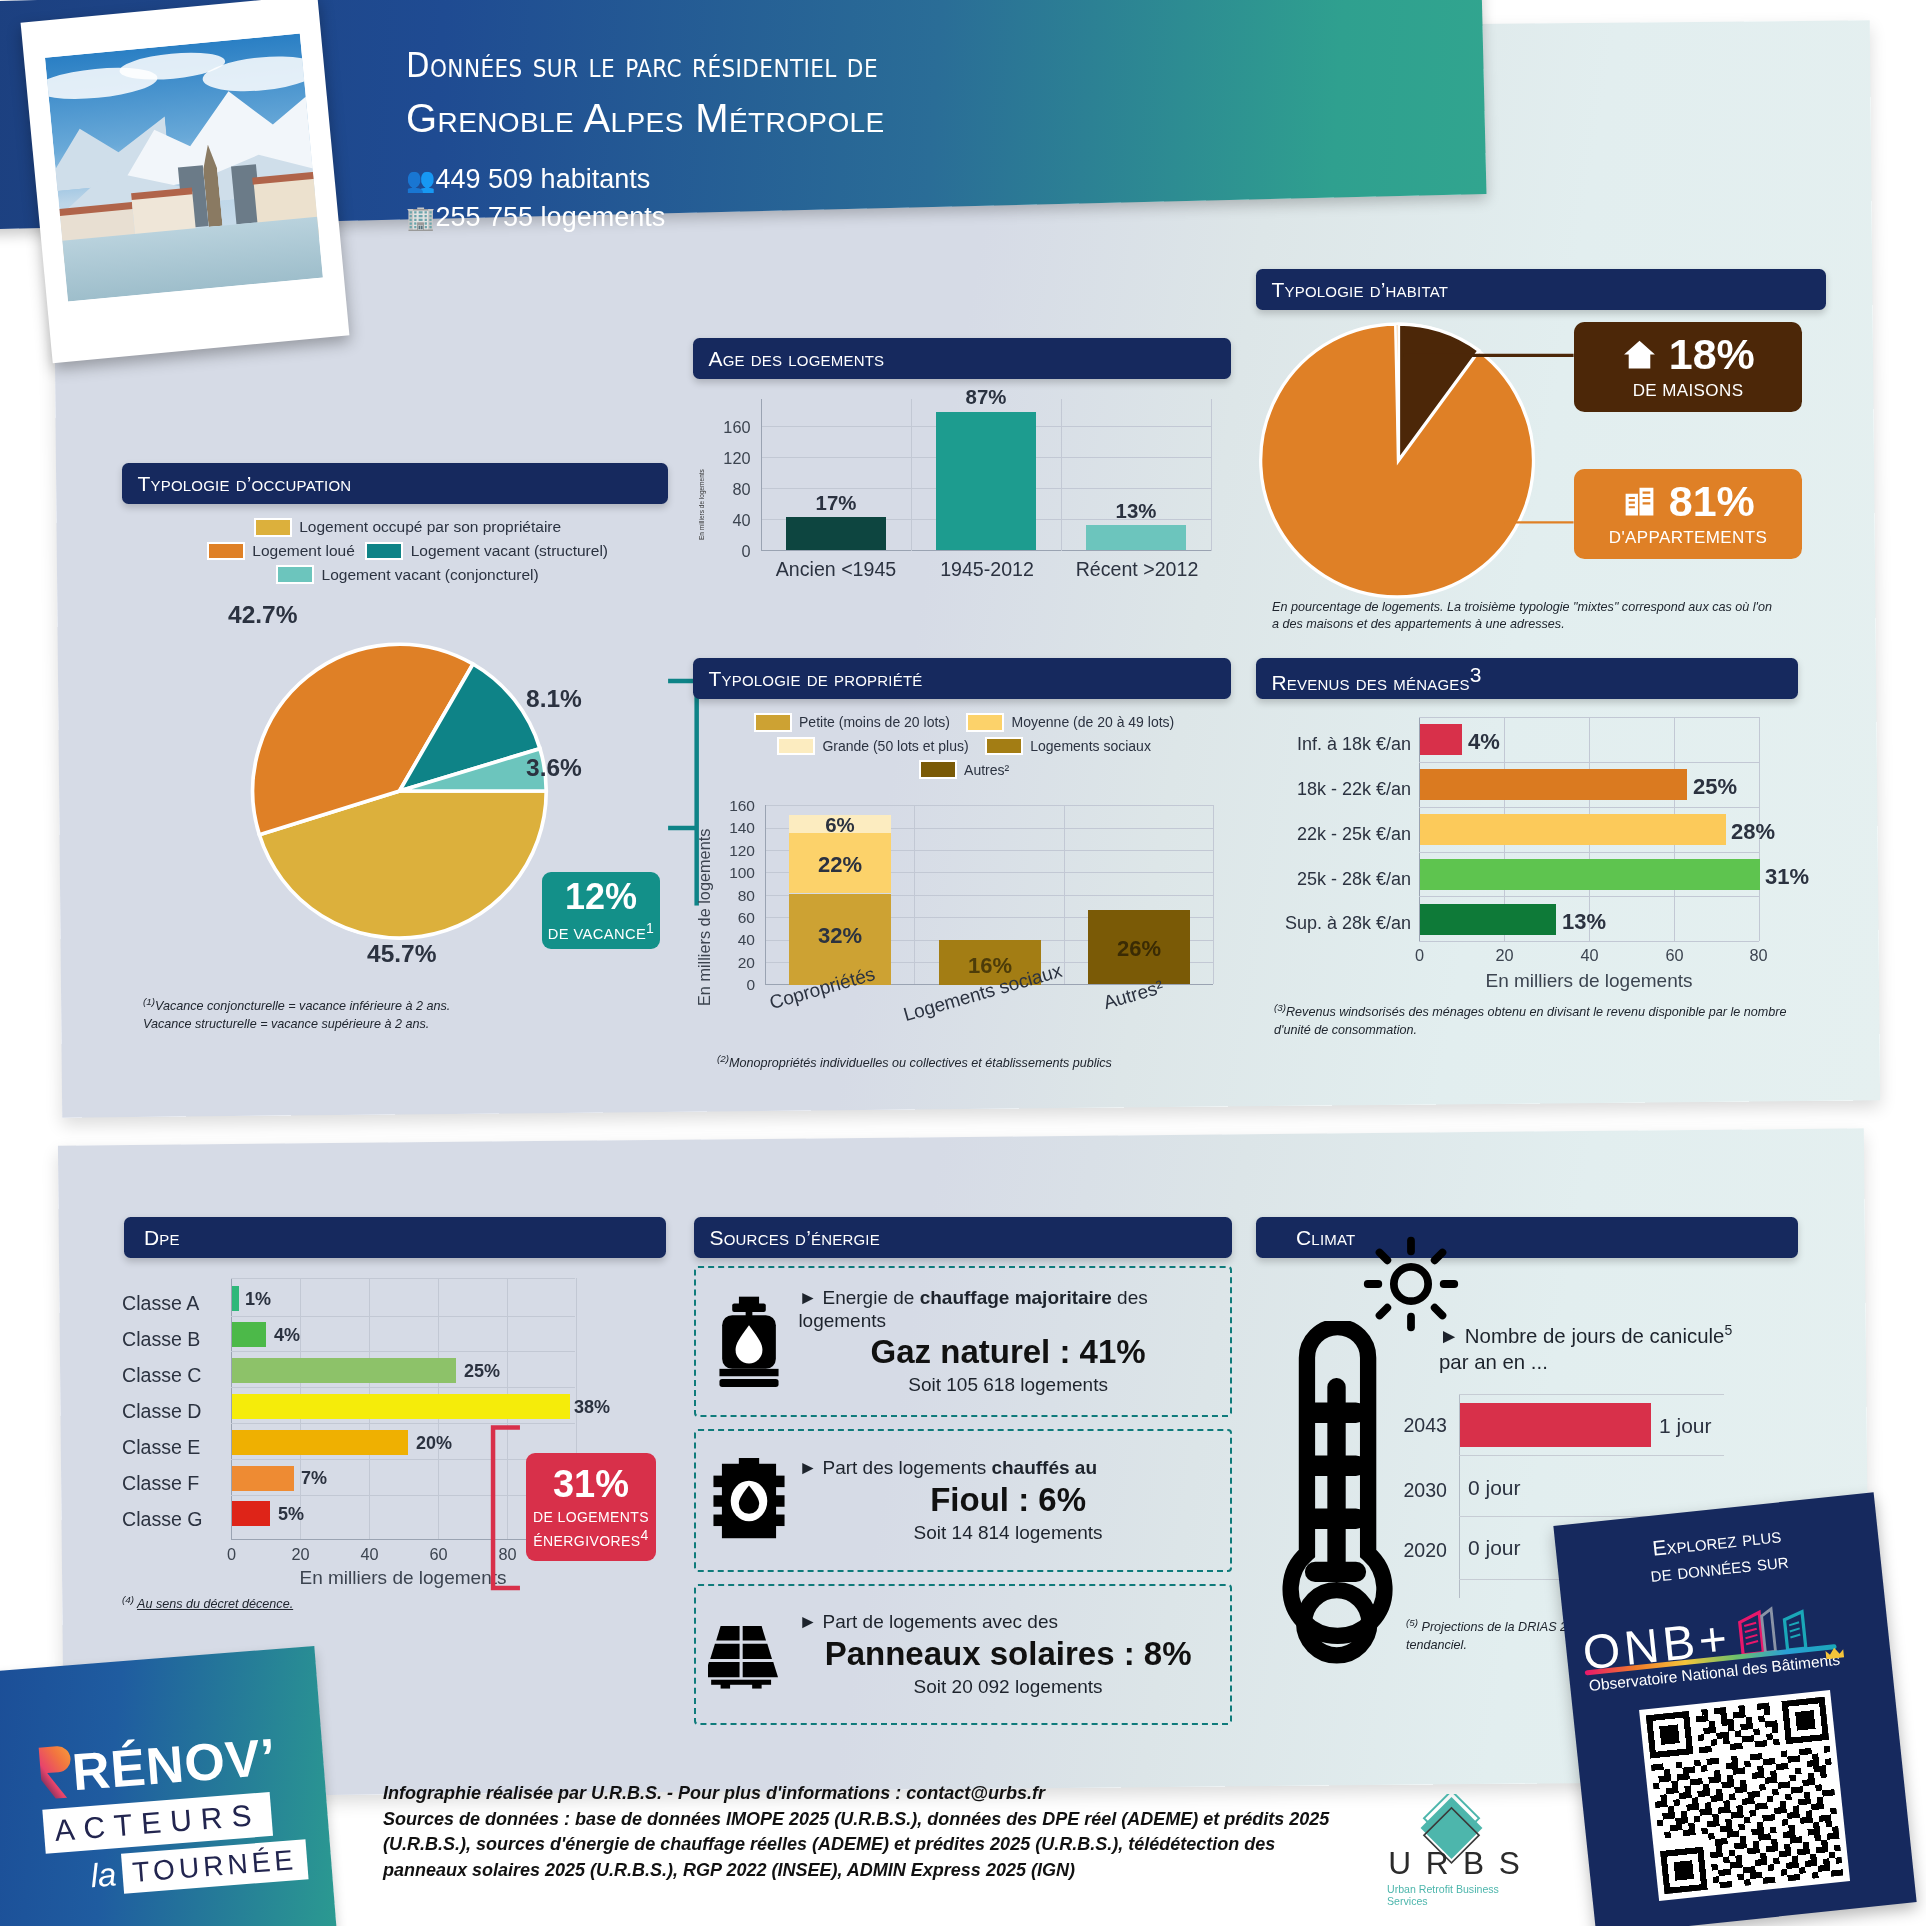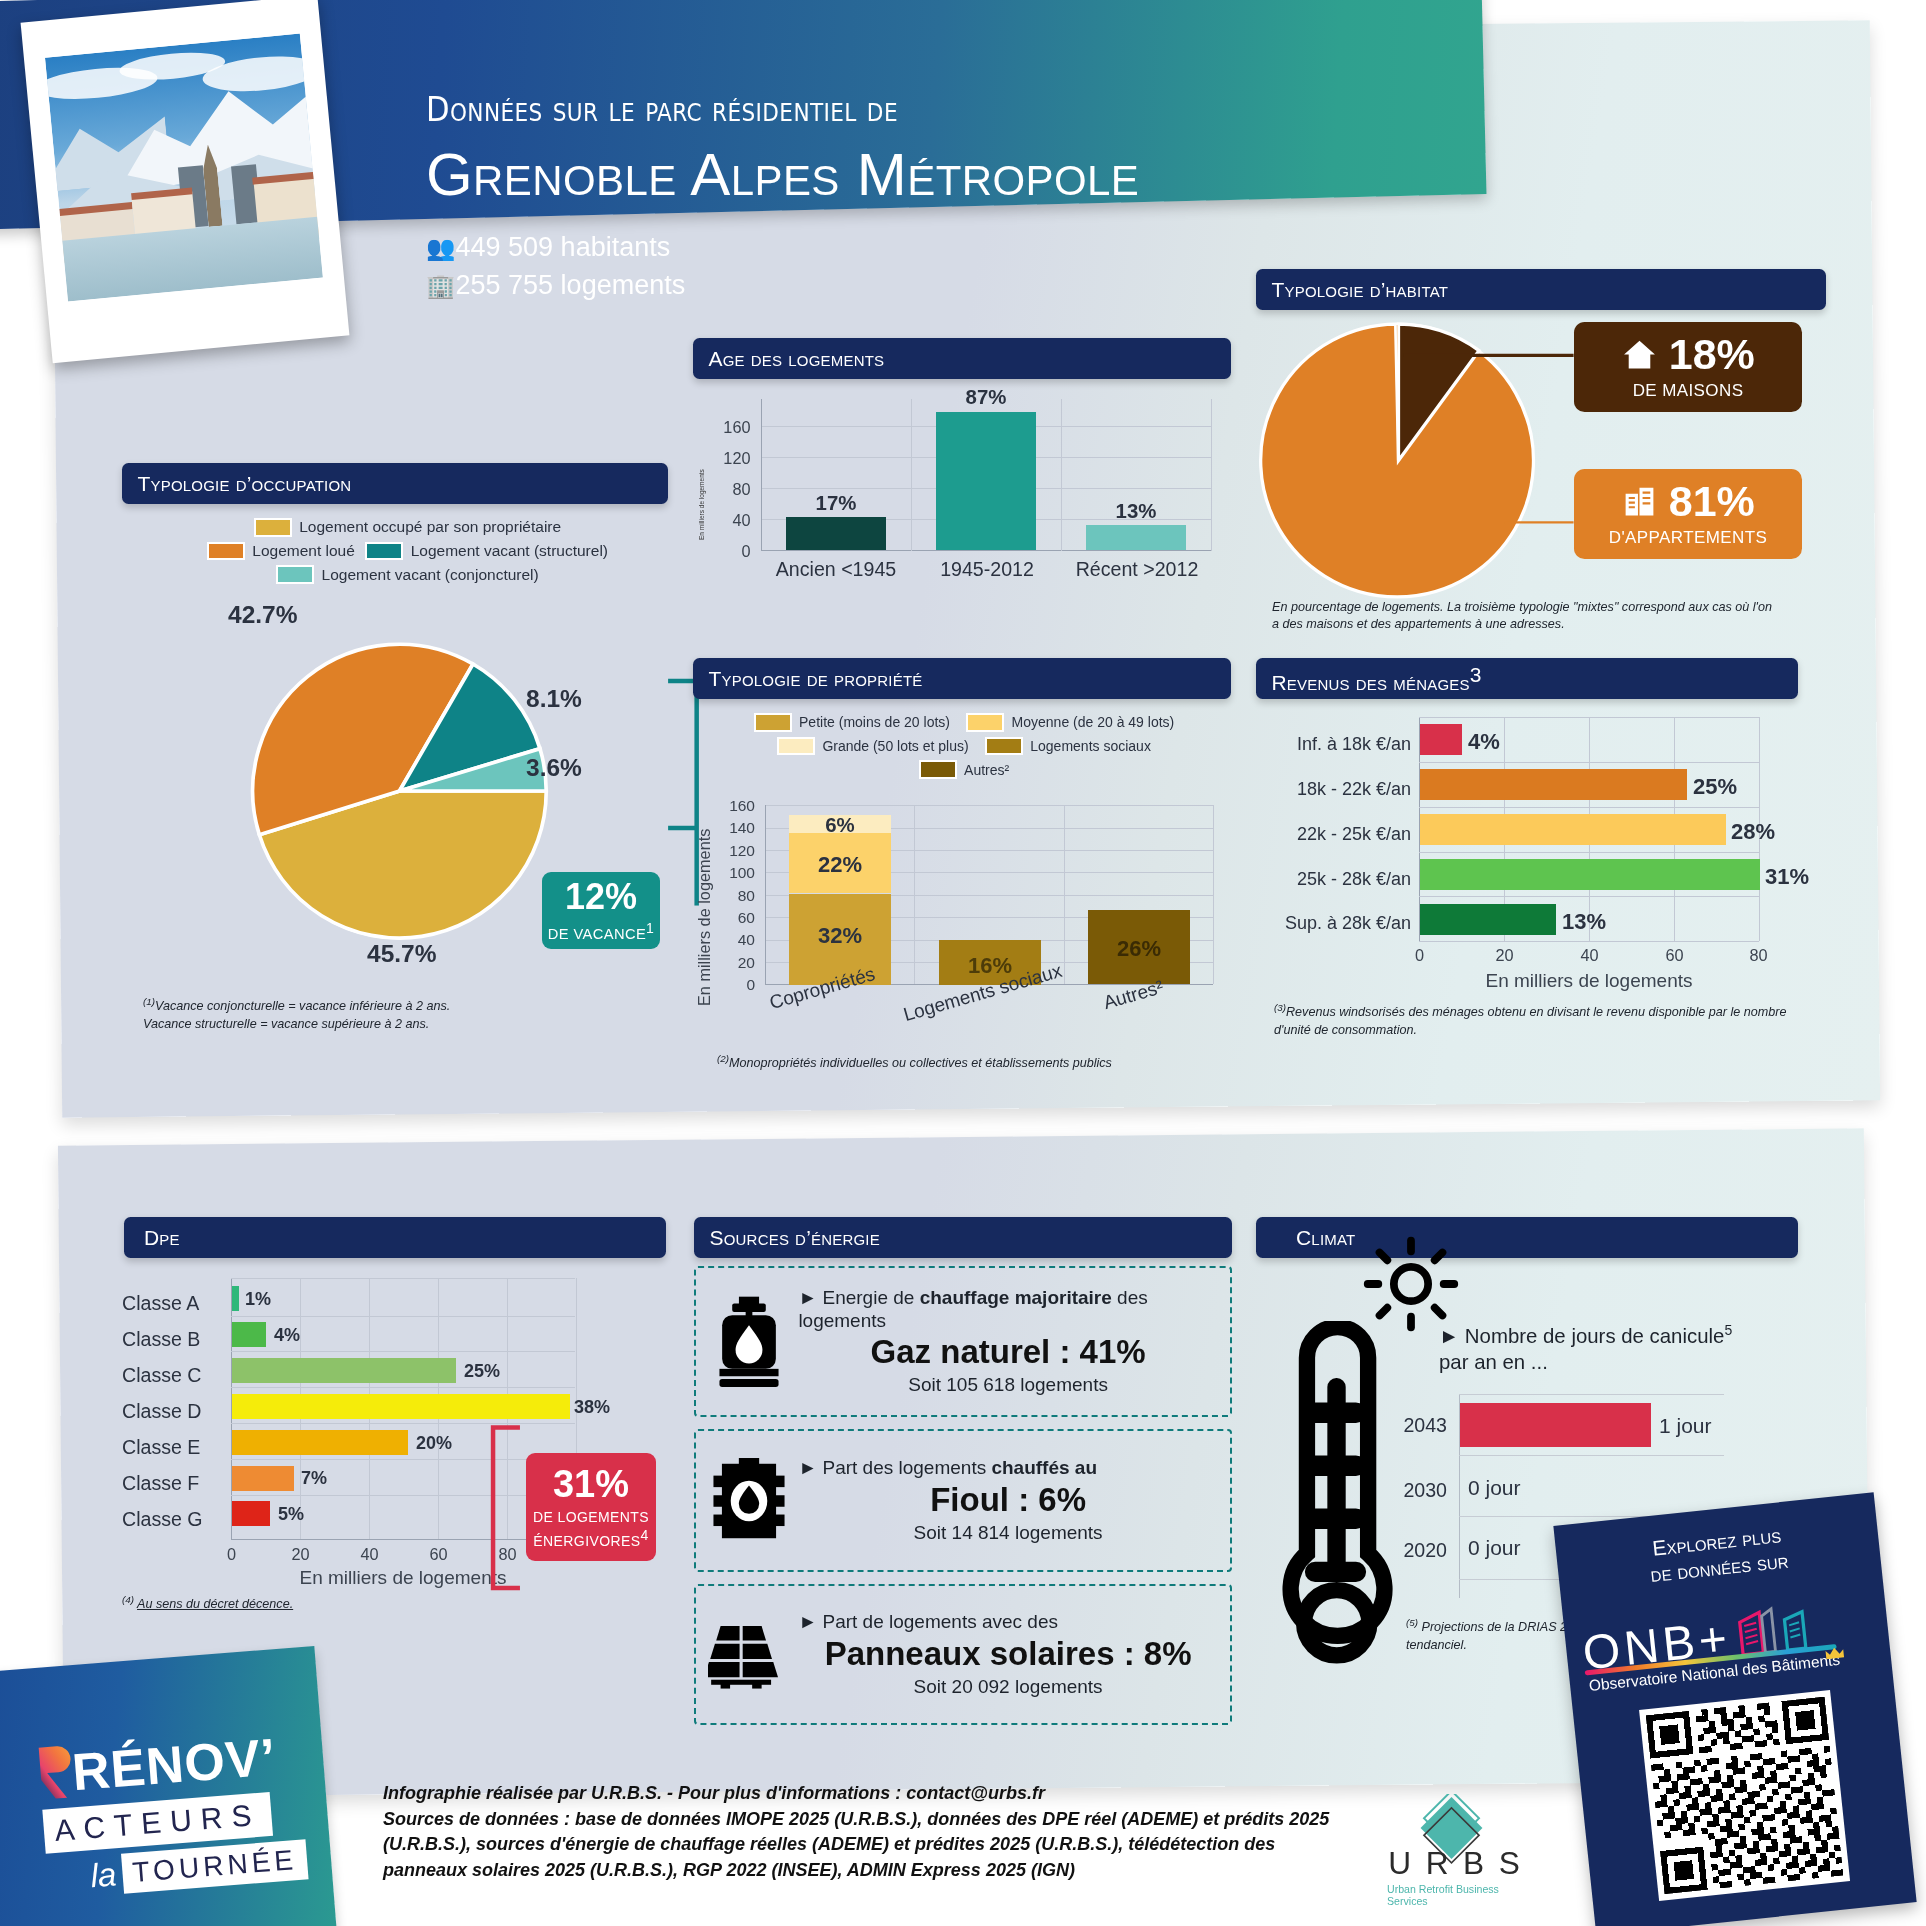--- a/index.html
+++ b/index.html
@@ -21,25 +21,25 @@
     box-shadow:0 7.3px 17px rgba(0,0,0,.14);
   }
 
   
   #header-band{
     position:absolute;left:-49px;top:-16.3px;width:1533px;height:228px;
     background:linear-gradient(95deg,#1c3f7e 0%,#1f4b92 32%,#2a6d97 64%,#2fa08f 90%,#31a58f 100%);
     transform:rotate(-1.35deg);
     box-shadow:0 5.7px 14px rgba(0,0,0,.22);
   }
-  #header-text{position:absolute;left:426px;top:45px;width:897px;color:#fff;z-index:6;margin-top:44px;}
+  #header-text{position:absolute;left:406px;top:45px;width:897px;color:#fff;z-index:6;}
   #title-small{font-size:34px;letter-spacing:0.4px;font-weight:400;
     font-family:"DejaVu Sans Condensed","Liberation Sans",sans-serif;
     font-stretch:condensed;}
-  #title-big{font-size:60px;margin-top:10.6px;font-weight:400;letter-spacing:0.4px;}
+  #title-big{font-size:40px;margin-top:10.6px;font-weight:400;letter-spacing:0.4px;}
   .sc{font-variant:small-caps;}
   #stats{margin-top:19px;font-size:27px;line-height:1.42;}
   #stats .ico{display:inline-block;width:22px;text-align:center;font-size:23.6px;}
 
   
   #photo-frame{
     position:absolute;left:36px;top:8.2px;width:298px;height:342px;background:#fff;
     transform:rotate(-5.4deg);box-shadow:0 6.5px 14.7px rgba(0,0,0,.30);z-index:8;
   }
   #photo-img{position:absolute;left:21px;top:37px;width:256px;height:245px;overflow:hidden;}

